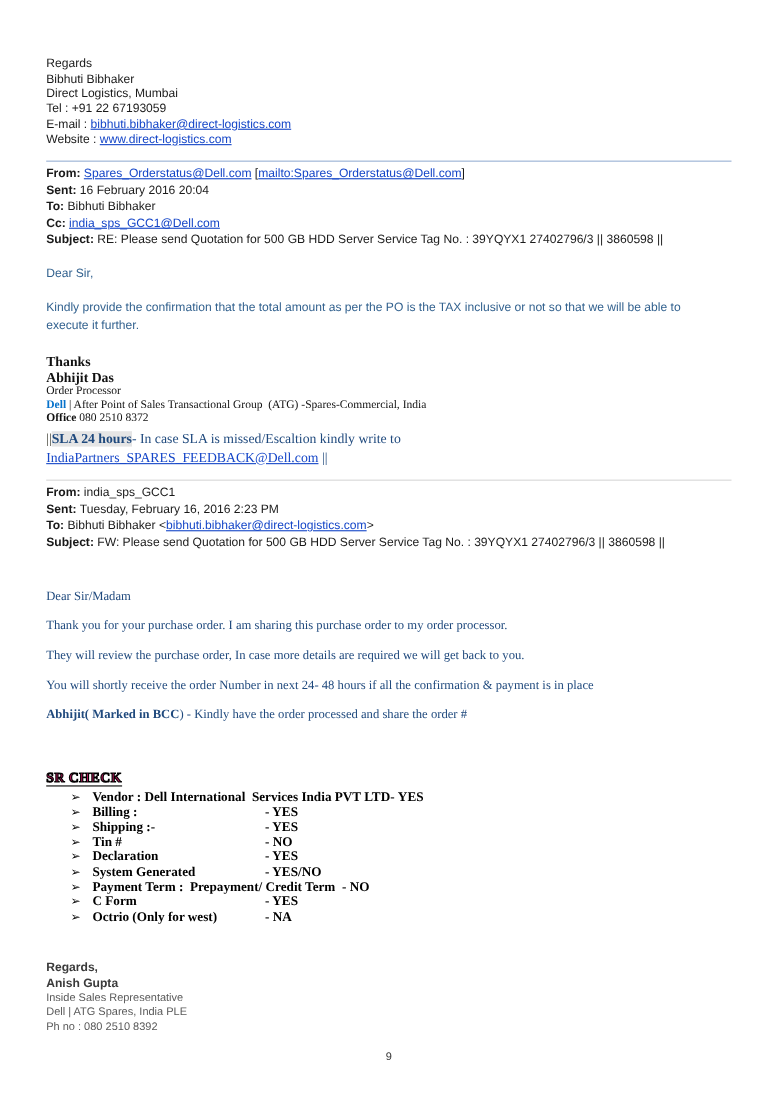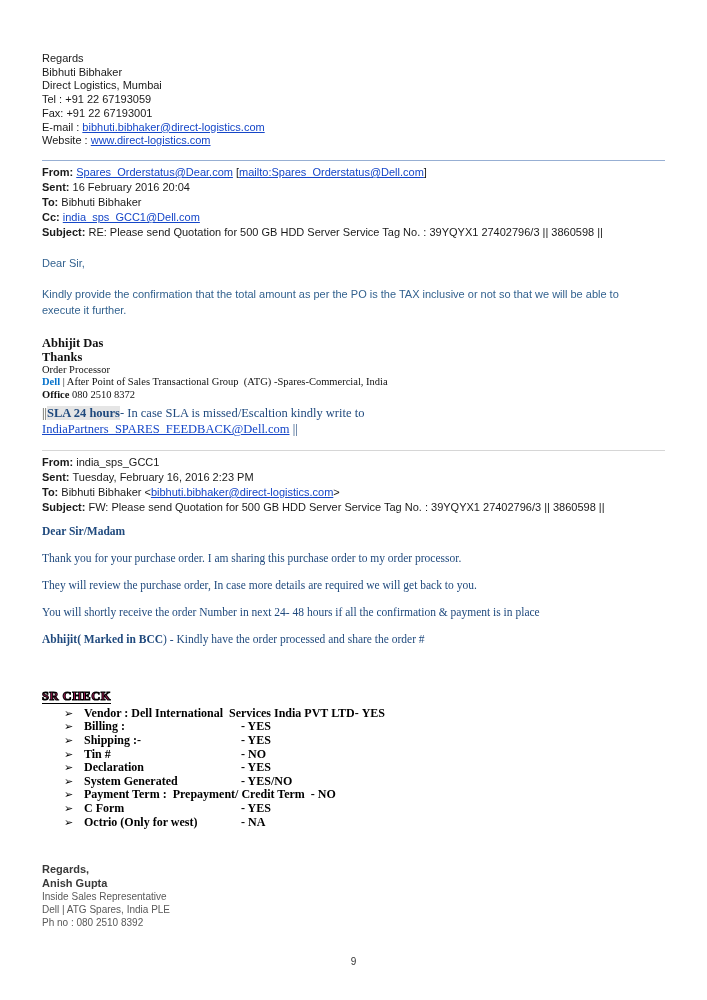--- a/index.html
+++ b/index.html
@@ -37,21 +37,21 @@
 
   
   .sla { margin-top:4px; font-family:"Liberation Serif", serif; font-size:12.5px;
          line-height:16.5px; color:#1F497D; max-width:540px; }
   .sla .pfx { color:#3d3d30; }
   .sla .hl { background:#e5e5e5; font-weight:bold; }
 
   
   .body2 { font-family:"Liberation Serif", serif; color:#1F497D; font-size:11.5px; }
   .body2 .p { margin-top:11px; line-height:16px; }
-  .body2 .greet { margin-top:8px; line-height:16px;font-weight:bold; }
+  .body2 .greet { margin-top:33px; line-height:16px; }
   .body2 b { font-weight:bold; }
 
   
   .sr { margin-top:42px; font-family:"Liberation Serif", serif; font-weight:bold;
         font-size:12px; color:#000; }
   .sr-title { display:inline-block; font-size:12.5px; letter-spacing:0.5px;
               color:#be185d; -webkit-text-stroke:1.1px #000;
               border-bottom:1.6px solid #000; line-height:14px; }
   .sr-rows { margin-top:3px; }
   .sr-row { display:flex; line-height:13.6px; padding-left:22px; }
@@ -71,43 +71,42 @@
 </head>
 <body>
 
 <div class="page">
 
   <div class="sig1">
     <div class="t">Regards</div>
     <div class="t">Bibhuti Bibhaker</div>
     <div class="t">Direct Logistics, Mumbai</div>
     <div class="t">Tel : +91 22 67193059</div>
-    <div class="t">Fax: +91 22 67193001</div>
     <div class="t"><span>E-mail : </span><a class="lnk">bibhuti.bibhaker@direct-logistics.com</a></div>
     <div class="t"><span>Website : </span><a class="lnk">www.direct-logistics.com</a></div>
   </div>
 
   <div class="sep1"></div>
 
   <div class="hdr">
-    <div class="nowrap"><b>From: </b><a class="lnk">Spares_Orderstatus@Dear.com</a><span> [</span><a class="lnk">mailto:Spares_Orderstatus@Dell.com</a><span>]</span></div>
+    <div class="nowrap"><b>From: </b><a class="lnk">Spares_Orderstatus@Dell.com</a><span> [</span><a class="lnk">mailto:Spares_Orderstatus@Dell.com</a><span>]</span></div>
     <div class="nowrap"><b>Sent: </b><span>16 February 2016 20:04</span></div>
     <div class="nowrap"><b>To: </b><span>Bibhuti Bibhaker</span></div>
     <div class="nowrap"><b>Cc: </b><a class="lnk">india_sps_GCC1@Dell.com</a></div>
     <div class="nowrap"><b>Subject: </b><span>RE: Please send Quotation for 500 GB HDD Server Service Tag No. : 39YQYX1 27402796/3 || 3860598 ||</span></div>
   </div>
 
   <div class="body1">
     <div class="greet t">Dear Sir,</div>
     <div class="para t">Kindly provide the confirmation that the total amount as per the PO is the TAX inclusive or not so that we will be able to execute it further.</div>
   </div>
 
   <div class="sig2">
+    <div class="big t">Thanks</div>
     <div class="big t">Abhijit Das</div>
-    <div class="big t">Thanks</div>
     <div class="small t">Order Processor</div>
     <div class="small t"><span class="dell">Dell</span><span> | After Point of Sales Transactional Group  (ATG) -Spares-Commercial, India</span></div>
     <div class="small t"><b>Office</b><span> 080 2510 8372</span></div>
   </div>
 
   <div class="sla t"><span class="pfx">||</span><span class="hl">SLA 24 hours</span><span>- In case SLA is missed/Escaltion kindly write to </span><a class="lnk">IndiaPartners_SPARES_FEEDBACK@Dell.com</a><span> ||</span></div>
 
   <div class="sep2"></div>
 
   <div class="hdr">

